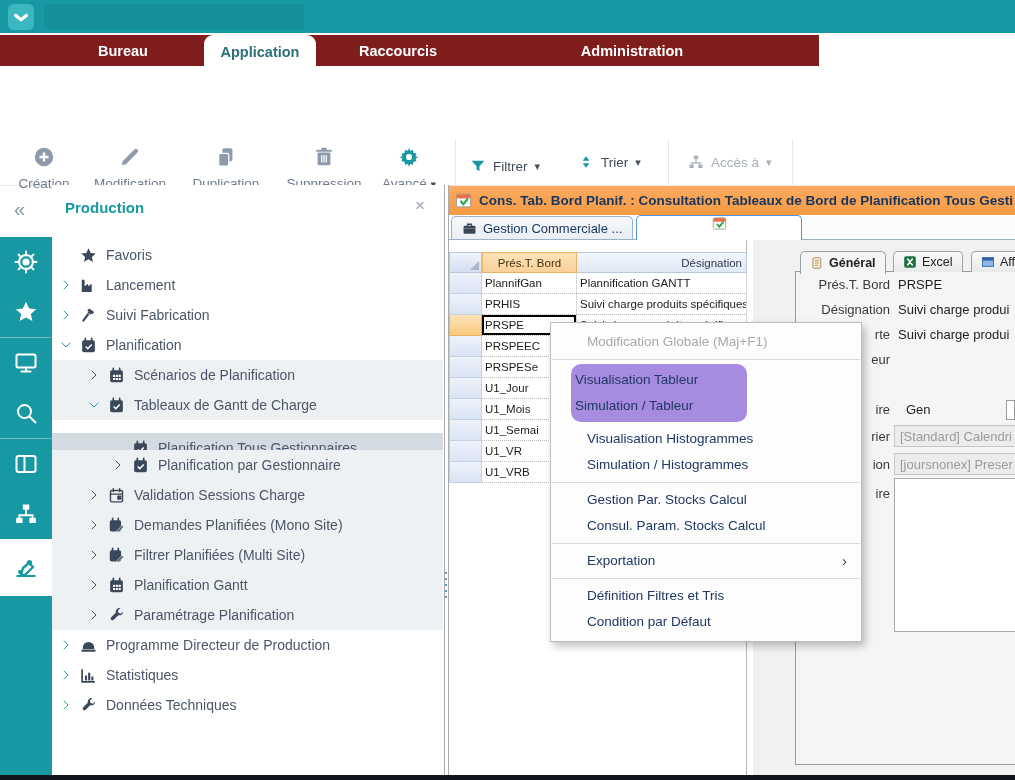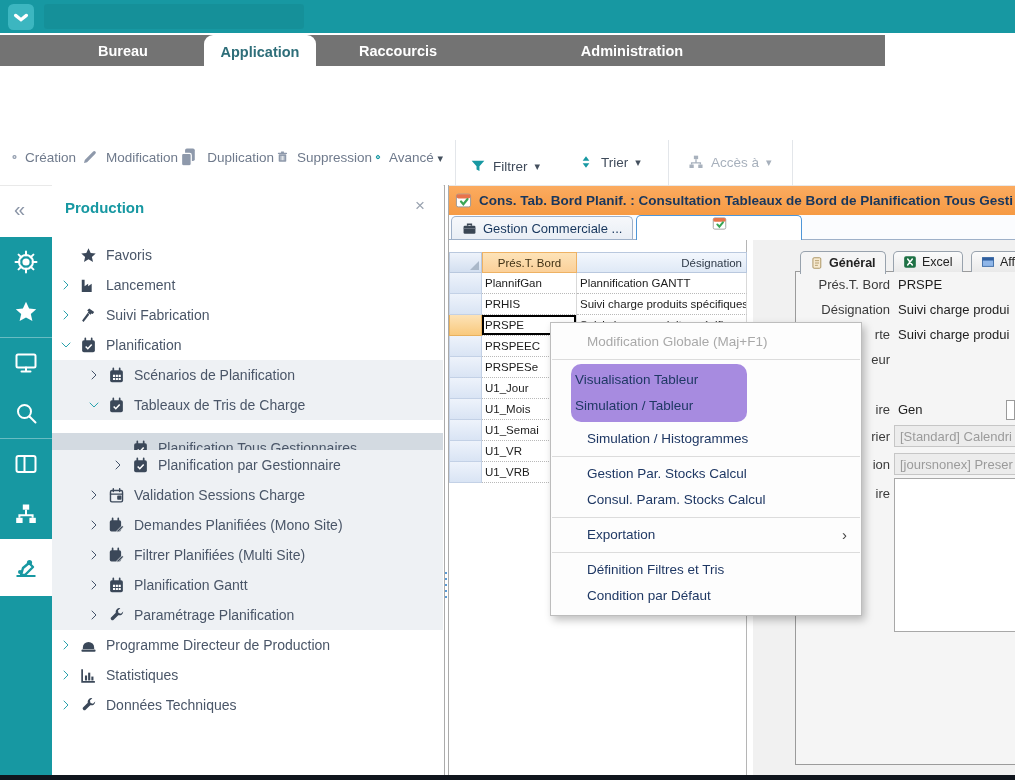--- a/index.html
+++ b/index.html
@@ -8,27 +8,27 @@
   .abs{position:absolute;}
   .ic{display:inline-flex;align-items:center;justify-content:center;}
   .ic svg{width:100%;height:100%;display:block;}
 
   
   .titlebar{left:0;top:0;width:1015px;height:33px;background:#1798a2;border-bottom:2px solid #fff;}
   .applogo{left:8px;top:4px;width:26px;height:26px;}
   .title-shade{left:44px;top:4px;width:260px;height:25px;background:rgba(0,0,0,.05);border-radius:3px;}
 
   
-  .ribbonrow{left:0;top:35px;width:885px;height:31px;background:#737373;display:flex;align-items:stretch;}
+  .ribbonrow{left:0;top:35px;width:819px;height:31px;background:#7f1d1d;display:flex;align-items:stretch;}
   .rtab{color:#fff;font-weight:bold;font-size:14.5px;display:flex;align-items:center;justify-content:center;cursor:default;}
   .rtab.active{background:#fff;color:#2e6e79;border-radius:9px 9px 0 0;height:33px;}
 
   
   .toolbar{left:0;top:66px;width:1015px;height:119px;background:#fff;border-bottom:1px solid #e9e9e9;}
-  .tb-big{position:absolute;top:80px;display:flex;flex-direction:row;align-items:center;gap:8px;color:#6f7a8c;font-size:13.5px;}
+  .tb-big{position:absolute;top:80px;display:flex;flex-direction:column;align-items:center;gap:8px;color:#6f7a8c;font-size:13.5px;}
   .tb-big .ic{width:22px;height:22px;color:#8e99ab;}
   .tb-big.accent .ic{color:#1798a2;}
   .tb-big .lbl{white-space:nowrap;}
   .tb-small{position:absolute;display:flex;align-items:center;gap:7px;font-size:13.5px;color:#3f4a5a;}
   .tb-small .ic{width:16px;height:16px;color:#1798a2;}
   .tb-small.disabled{color:#a7b0bc;}
   .tb-small.disabled .ic{color:#a8b1bd;}
   .caret{font-size:11px;color:#44505e;line-height:1;}
   .tb-small.disabled .caret{color:#a7b0bc;}
   .vsep{top:74px;height:92px;width:1px;background:#e3e6ea;}
@@ -389,21 +389,21 @@
           <path d="M4 8l8 8 8-8"></path>
         </svg>
       </span>
       <span class="ic ti">
         <svg viewBox="0 0 24 24">
           <rect x="3" y="4.5" width="18" height="17" rx="2.5" fill="currentColor"></rect>
           <path d="M7.5 2v4M16.5 2v4" stroke="currentColor" stroke-width="2.4" stroke-linecap="round"></path>
           <path d="M8 13.5l3 3 5.5-6" stroke="#fff" stroke-width="2.2" fill="none"></path>
         </svg>
       </span>
-      <span>Tableaux de Tris de Charge</span>
+      <span>Tableaux de Gantt de Charge</span>
     </div>
     <div class="titem zone selected" style="top: 248px;">
       <span style="width: 60px; flex: 0 0 auto;"></span>
       <span class="ic chev none">
         <svg viewBox="0 0 24 24" fill="none" stroke="currentColor" stroke-width="2" stroke-linecap="round" stroke-linejoin="round">
           <path d="M8 4l8 8-8 8"></path>
         </svg>
       </span>
       <span class="ic ti">
         <svg viewBox="0 0 24 24">
@@ -685,37 +685,38 @@
 <div id="dfields">
     <div class="dl" style="top: 277px;">Prés.T. Bord</div>
     <div class="dv" style="top: 277px;">PRSPE</div>
     <div class="dl" style="top: 302px;">Désignation</div>
     <div class="dv" style="top: 302px;">Suivi charge produi</div>
     <div class="dl" style="top: 327px;">rte</div>
     <div class="dv" style="top: 327px;">Suivi charge produi</div>
     <div class="dl" style="top: 352px;">eur</div>
     <div class="dv" style="top: 352px;"></div>
     <div class="dl" style="top: 402px;">ire</div>
-    <div class="dv" style="top: 402px;">Gen</div>
+    <div class="dv" style="top: 402px; margin-left: 8px;">Gen</div>
     <div class="dl" style="top: 429px;">rier</div>
     <div class="din" style="top: 425px;">[Standard] Calendri</div>
     <div class="dl" style="top: 457px;">ion</div>
     <div class="din" style="top: 453px;">[joursnonex] Preser</div>
     <div class="dl" style="top: 486px;">ire</div>
     <div class="dta" style="top: 478px;"></div>
     <div class="dbtn" style="top: 400px;"></div>
   </div>
 
 <div class="abs cmenu" id="cmenu">
     <div class="mi disabled">Modification Globale (Maj+F1)</div>
     <div class="msep"></div>
     <div class="mhl">
       <div class="mi">Visualisation Tableur</div>
       <div class="mi">Simulation / Tableur</div>
     </div>
+    <div class="mi">Visualisation Histogrammes</div>
     <div class="mi">Simulation / Histogrammes</div>
     <div class="msep"></div>
     <div class="mi">Gestion Par. Stocks Calcul</div>
     <div class="mi">Consul. Param. Stocks Calcul</div>
     <div class="msep"></div>
     <div class="mi">Exportation<span class="sub">›</span></div>
     <div class="msep"></div>
     <div class="mi">Définition Filtres et Tris</div>
     <div class="mi">Condition par Défaut</div>
   </div>

